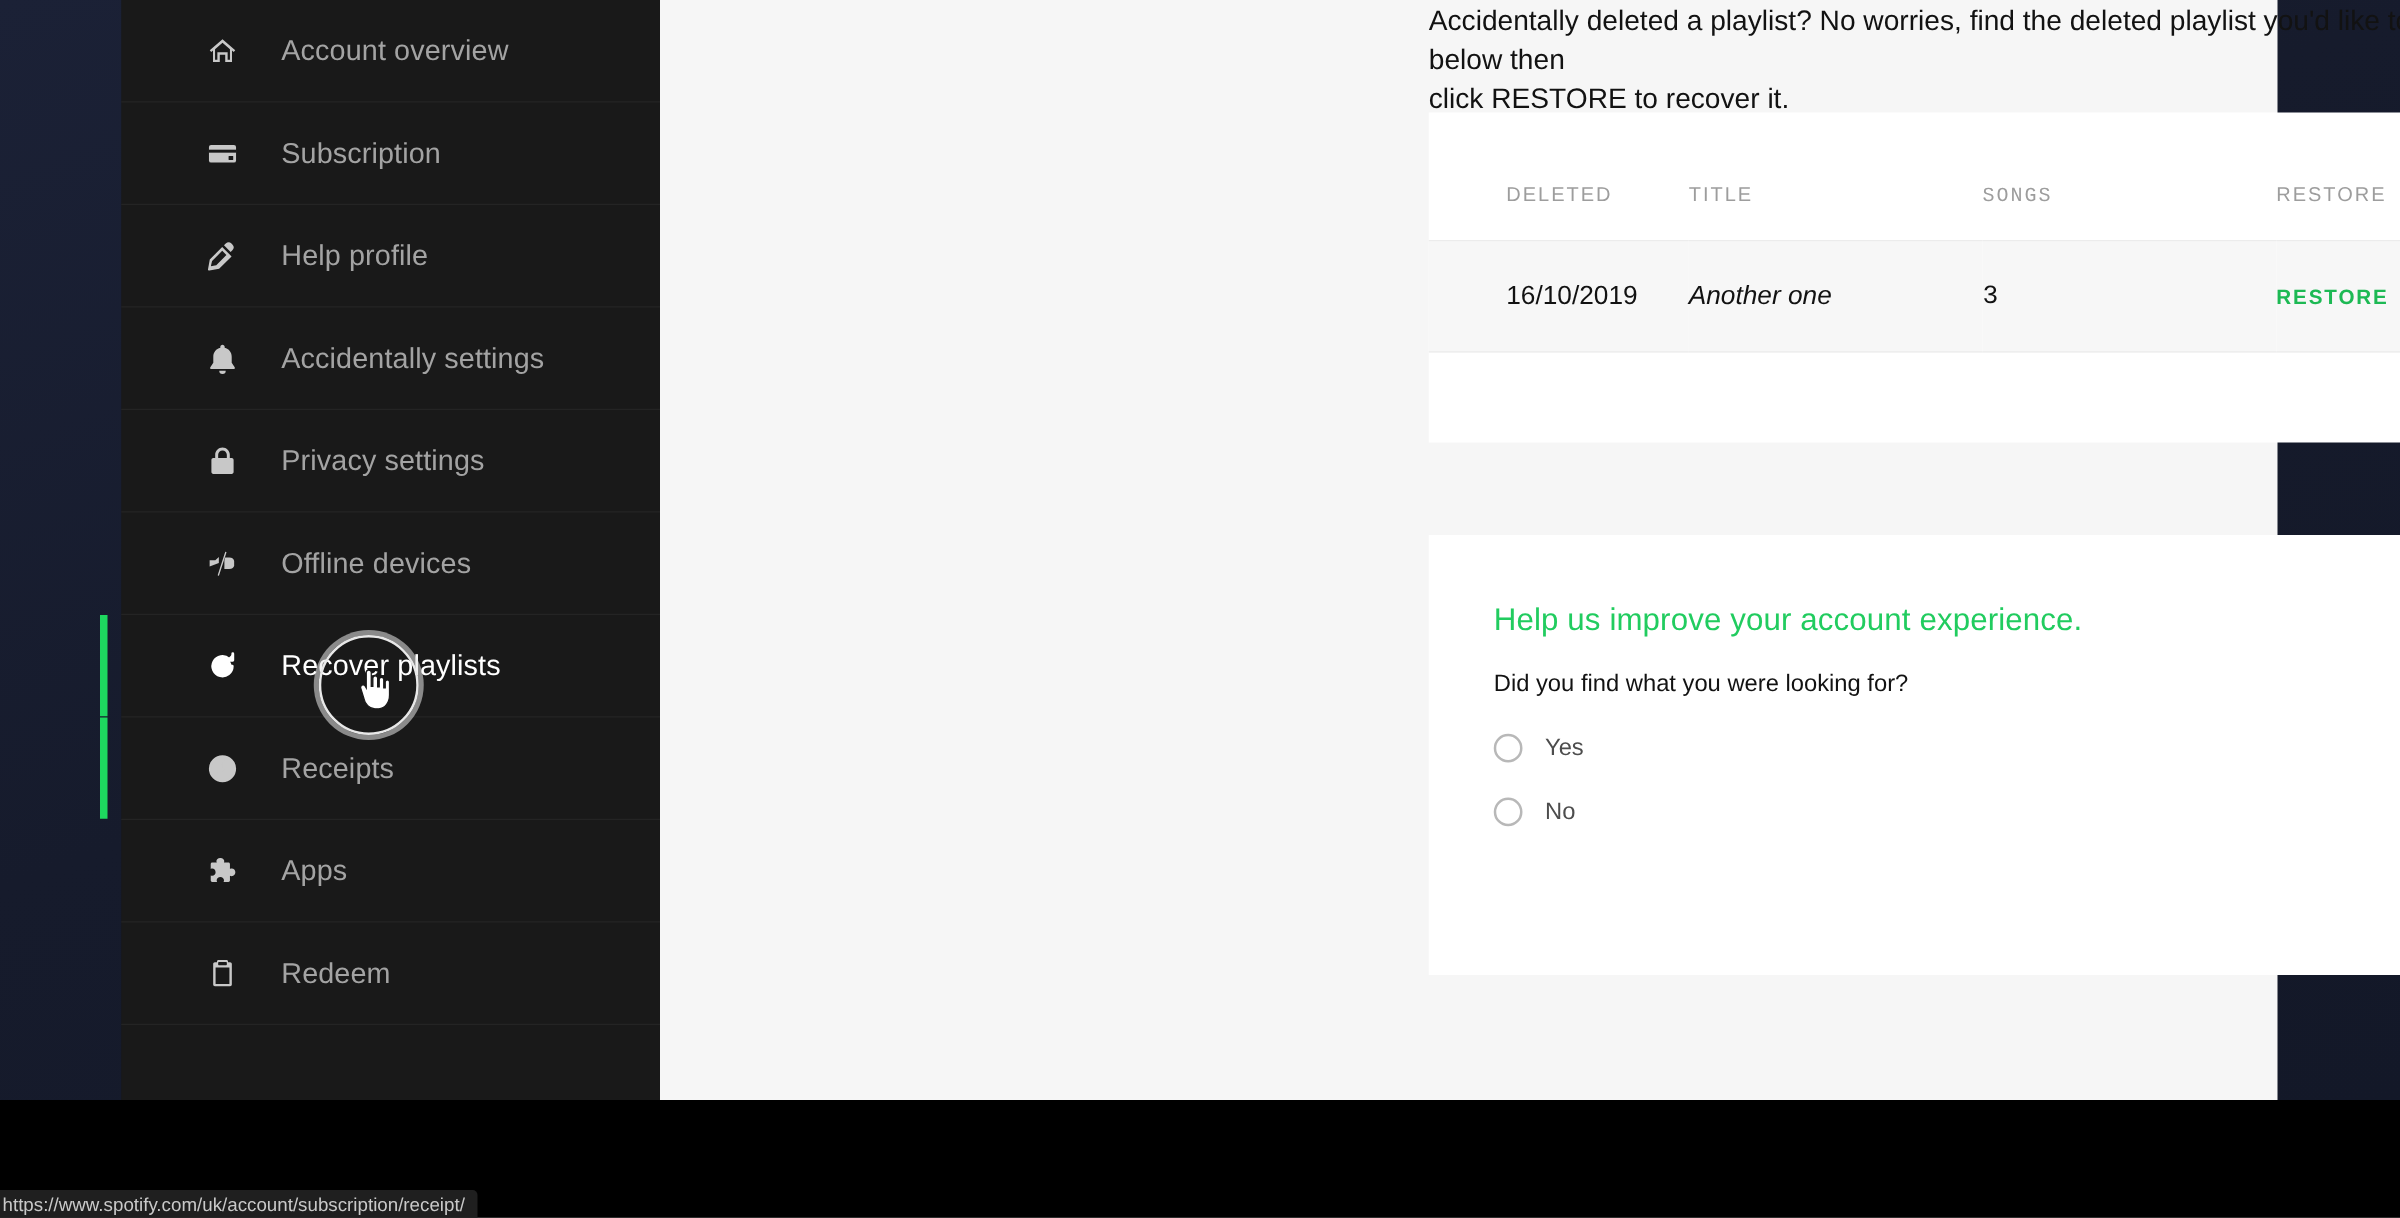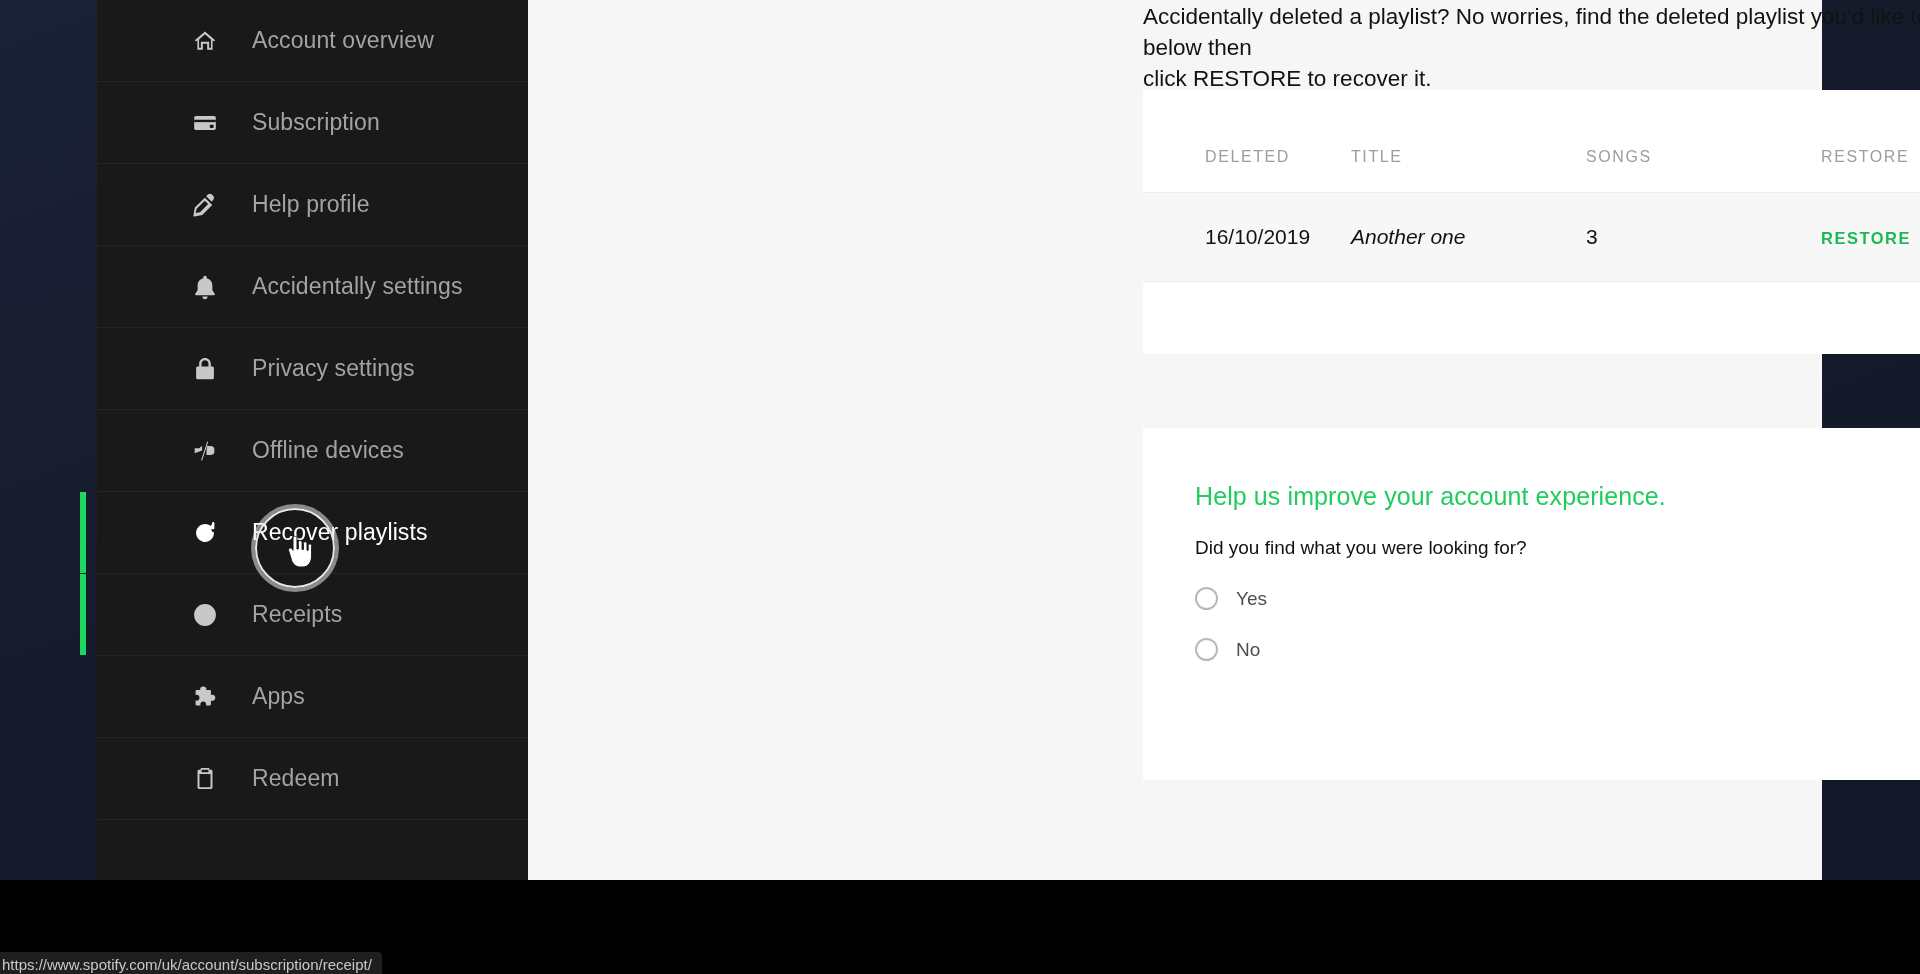--- a/index.html
+++ b/index.html
@@ -29,21 +29,21 @@
   
   .sidebar {
     position:absolute; left:97px; top:0; width:431px; height:880px;
     background:#191919;
   }
   .nav-item {
     position:relative;
     height:82px;
     display:flex; align-items:center;
     border-bottom:1px solid #242424;
-    padding-left:91px;
+    padding-left:64px;
     cursor:pointer;
   }
   .nav-item:first-child { border-top:none; }
   .nav-item .accent {
     position:absolute; left:-17px; top:0; width:6px; height:100%;
     background:transparent;
   }
   .nav-item.active .accent { background:#1ed85f; }
   .nav-item.hovered .accent { background:#1ed85f; }
   .nav-icon {
@@ -107,21 +107,21 @@
   }
   table.recover-table td {
     font-size:21px; color:#121212;
     padding:32px 0;
     background:#f7f7f7;
     border-top:1px solid #ececec;
     border-bottom:1px solid #ececec;
   }
   .col-deleted { width:250px; padding-left:62px !important; }
   .col-title   { width:232px; }
-  .col-songs   { width:232px; }
+  .col-songs   { width:232px;font-family:Liberation Mono, monospace; }
   .col-restore { width:auto; text-align:left; padding-left:0 !important; }
   th.col-restore { padding-left:0 !important; }
   .restore-link {
     color:#1db954; font-size:16.5px; font-weight:bold; letter-spacing:1.5px;
     text-decoration:none; cursor:pointer;
   }
 
   
   .fb-inner { padding:54px 0 0 52px; }
   .fb-title {

